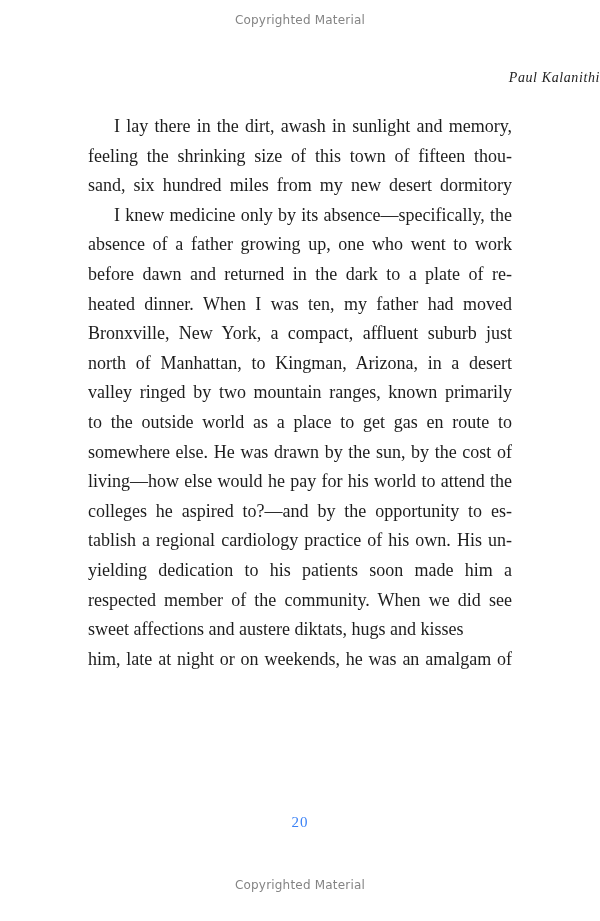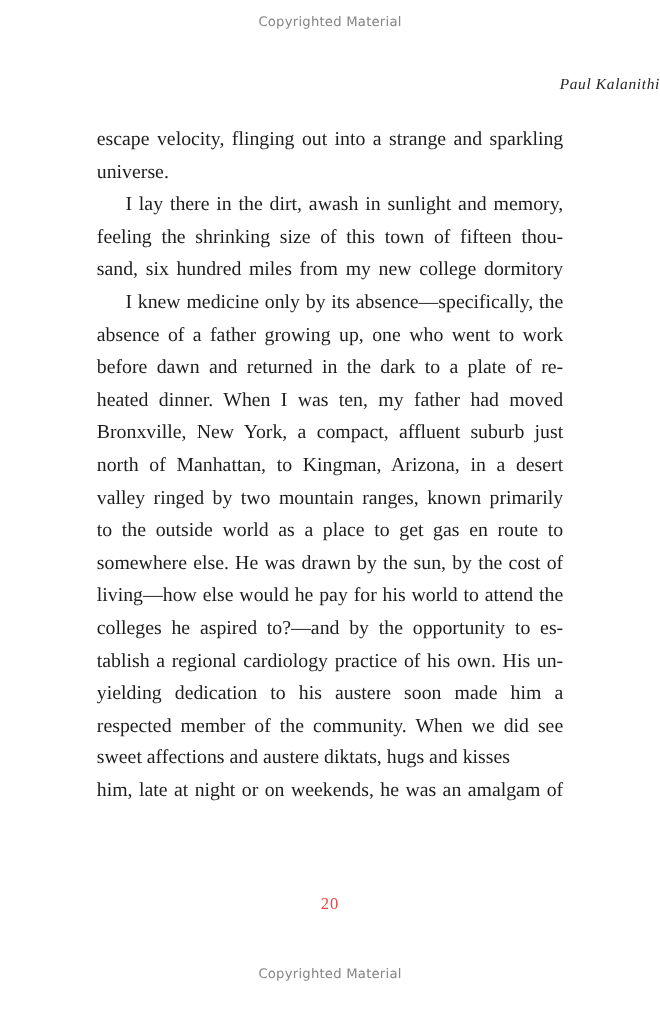--- a/index.html
+++ b/index.html
@@ -56,55 +56,51 @@
     text-indent: 26px;
   }
   .page-number {
     position: absolute;
     top: 814px;
     left: 0;
     width: 100%;
     text-align: center;
     font-size: 15px;
     letter-spacing: 1px;
-    color: #ef4444;
+    color: #3b82f6;
   }
 </style>
 </head>
 <body>
 
 <div class="page">
   <div class="copyright-notice copyright-top">Copyrighted Material</div>
 
   <div class="running-head">Paul Kalanithi</div>
 
   <div class="body-text">
       <div class="paragraph">
-        <div class="line">escape velocity, flinging out into a strange and sparkling</div>
-        <div class="line last">universe.</div>
-      </div>
-      <div class="paragraph">
         <div class="line indent">I lay there in the dirt, awash in sunlight and memory,</div>
         <div class="line">feeling the shrinking size of this town of fifteen thou-</div>
-        <div class="line">sand, six hundred miles from my new college dormitory</div>
+        <div class="line">sand, six hundred miles from my new desert dormitory</div>
       </div>
       <div class="paragraph">
         <div class="line indent">I knew medicine only by its absence—specifically, the</div>
         <div class="line">absence of a father growing up, one who went to work</div>
         <div class="line">before dawn and returned in the dark to a plate of re-</div>
         <div class="line">heated dinner. When I was ten, my father had moved</div>
         <div class="line">Bronxville, New York, a compact, affluent suburb just</div>
         <div class="line">north of Manhattan, to Kingman, Arizona, in a desert</div>
         <div class="line">valley ringed by two mountain ranges, known primarily</div>
         <div class="line">to the outside world as a place to get gas en route to</div>
         <div class="line">somewhere else. He was drawn by the sun, by the cost of</div>
         <div class="line">living—how else would he pay for his world to attend the</div>
         <div class="line">colleges he aspired to?—and by the opportunity to es-</div>
         <div class="line">tablish a regional cardiology practice of his own. His un-</div>
-        <div class="line">yielding dedication to his austere soon made him a</div>
+        <div class="line">yielding dedication to his patients soon made him a</div>
         <div class="line">respected member of the community. When we did see</div>
         <div class="line last">sweet affections and austere diktats, hugs and kisses</div>
         <div class="line">him, late at night or on weekends, he was an amalgam of</div>
       </div>
     </div>
 
   <div class="page-number">20</div>
 
   <div class="copyright-notice copyright-bottom">Copyrighted Material</div>
 </div>

